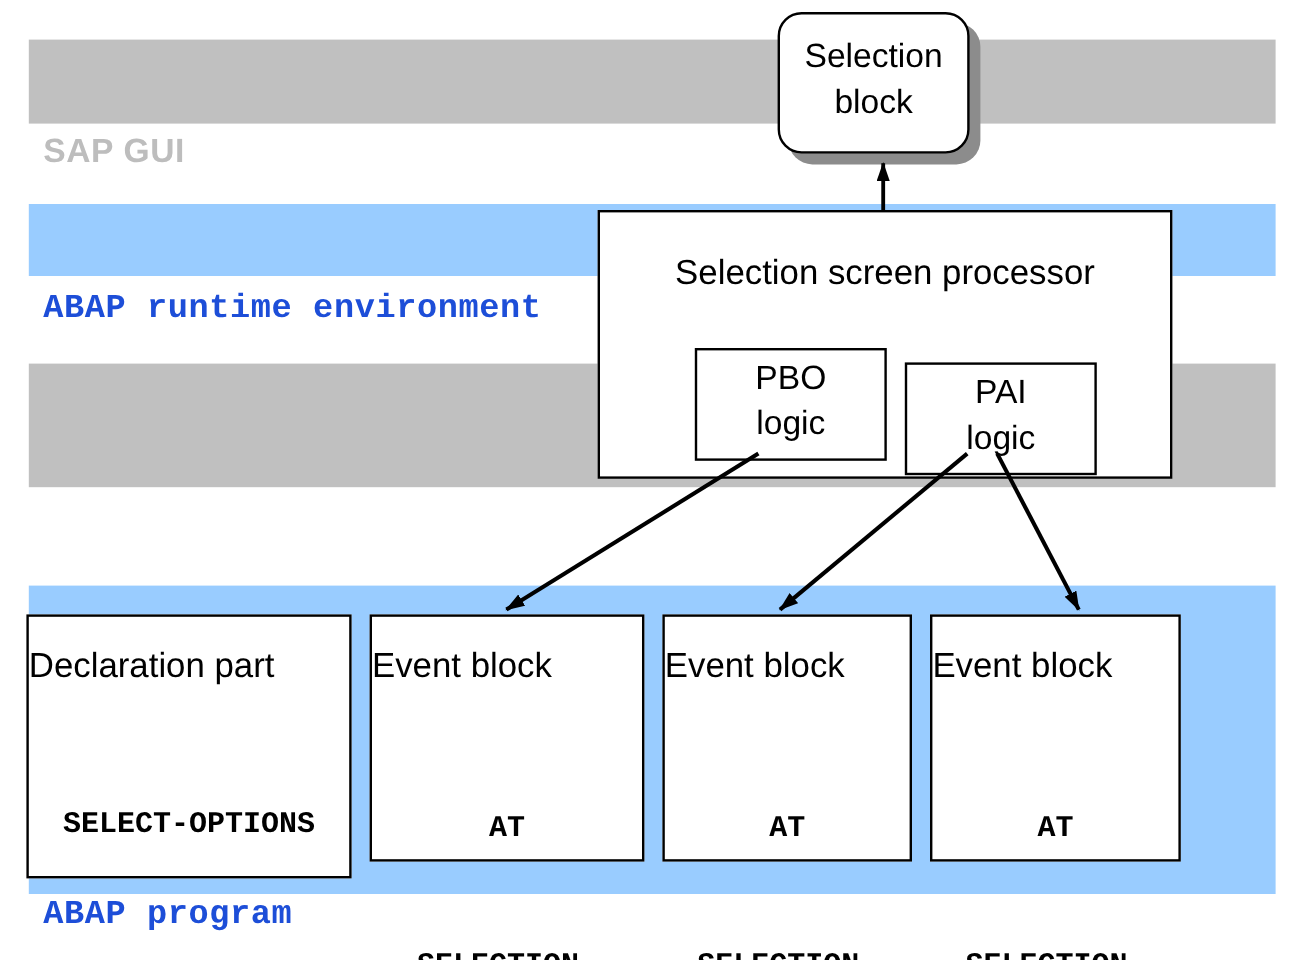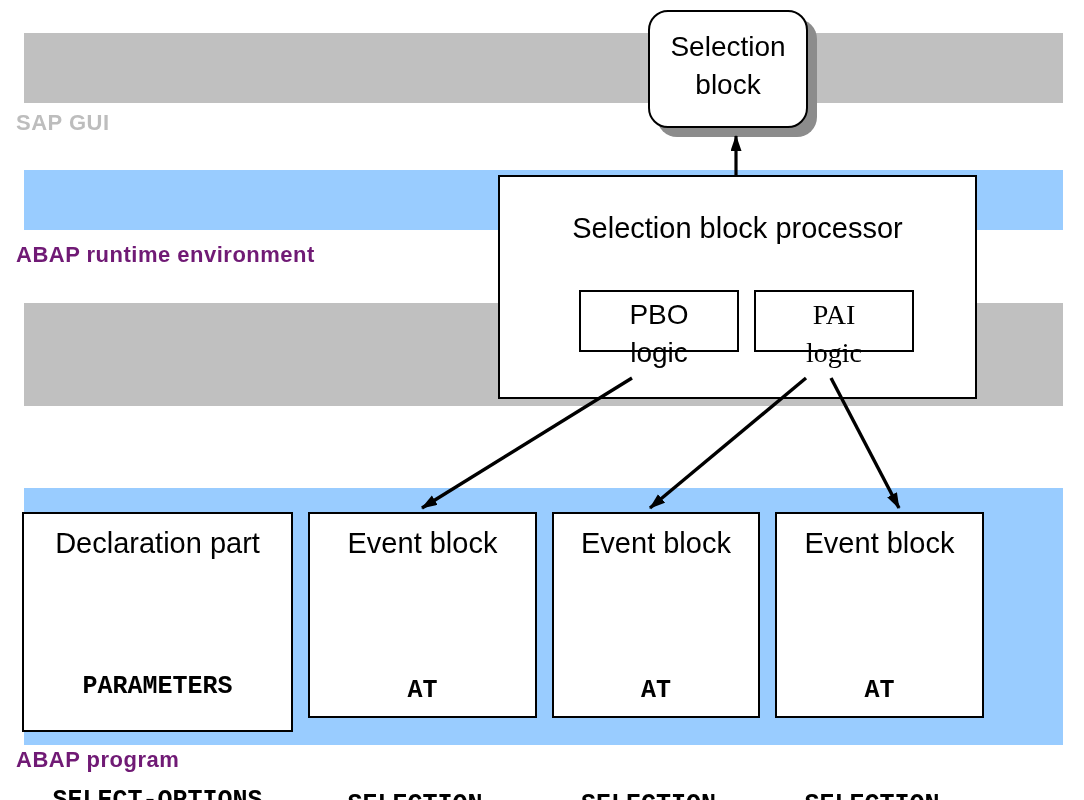--- a/index.html
+++ b/index.html
@@ -4,37 +4,37 @@
 <style>
   html,body{margin:0;padding:0;background:#fff;}
   .canvas{
     position:relative;width:1084px;height:800px;background:#ffffff;
     font-family:"Liberation Sans",sans-serif;overflow:hidden;
   }
   .band{position:absolute;left:24px;width:1039px;}
   .band.gray{background:#c0c0c0;}
   .band.blue{background:#99ccff;}
   .band-label{
-    position:absolute;left:16px;font-weight:bold;font-size:22px;letter-spacing:0.5px;
+    position:absolute;left:36px;font-weight:bold;font-size:28px;letter-spacing:0.5px;
     white-space:nowrap;
   }
   .band-label.gray{color:#bdbdbd;}
-  .band-label.blue{color:#701a75;}
+  .band-label.blue{color:#1d4ed8;font-family:Liberation Mono, monospace;}
   .box{
     position:absolute;background:#ffffff;border:2px solid #000000;
     box-sizing:border-box;color:#000;
   }
   .rounded{border-radius:20px;box-shadow:9px 9px 0 #8c8c8c;}
   .center-text{text-align:center;}
   .two-line{font-size:28px;line-height:38px;}
   .sel-screen-text{padding-top:16px;}
   .proc-title{margin-top:32px;text-align:center;font-size:29px;line-height:38px;}
-  .inner-box{position:absolute;width:160px;height:62px;}
+  .inner-box{position:absolute;width:160px;height:94px;}
   .inner-text{padding-top:4px;}
-  .block-title{margin-top:12px;text-align:center;font-size:29px;line-height:34px;}
+  .block-title{margin-top:24px;text-align:left;font-size:29px;line-height:34px;}
   .code{
     position:absolute;left:0;width:100%;text-align:center;
     font-family:"Liberation Mono",monospace;font-weight:bold;
     font-size:25px;line-height:38px;white-space:pre;
   }
   .arrows{position:absolute;left:0;top:0;pointer-events:none;}
 </style>
 </head>
 <body>
 
@@ -50,39 +50,38 @@
   <div class="band-label blue" style="top:747px;">ABAP program</div>
 
   <div class="box rounded" style="left:648px;top:10px;width:160px;height:118px;">
     <div class="center-text two-line sel-screen-text">
       <div>Selection</div>
       <div>block</div>
     </div>
   </div>
 
   <div class="box" style="left:498px;top:175px;width:479px;height:224px;">
-    <div class="proc-title">Selection block processor</div>
+    <div class="proc-title">Selection screen processor</div>
     <div class="box inner-box" style="left:79px;top:113px;">
       <div class="center-text two-line inner-text">
         <div>PBO</div>
         <div>logic</div>
       </div>
     </div>
-    <div class="box inner-box" style="left:254px;top:113px;font-family:Liberation Serif, serif;">
+    <div class="box inner-box" style="left:254px;top:125px;">
       <div class="center-text two-line inner-text">
         <div>PAI</div>
         <div>logic</div>
       </div>
     </div>
   </div>
 
   <div class="box" style="left:22px;top:512px;width:271px;height:220px;">
     <div class="block-title">Declaration part</div>
     <div class="code" style="top:78px;">
-      <div>PARAMETERS</div>
       <div>SELECT-OPTIONS</div>
       
     </div>
   </div>
 
   <div class="box" style="left:308px;top:512px;width:229px;height:206px;">
     <div class="block-title">Event block</div>
     <div class="code" style="top:82px;">
       <div>AT</div>
       <div>SELECTION-</div>

